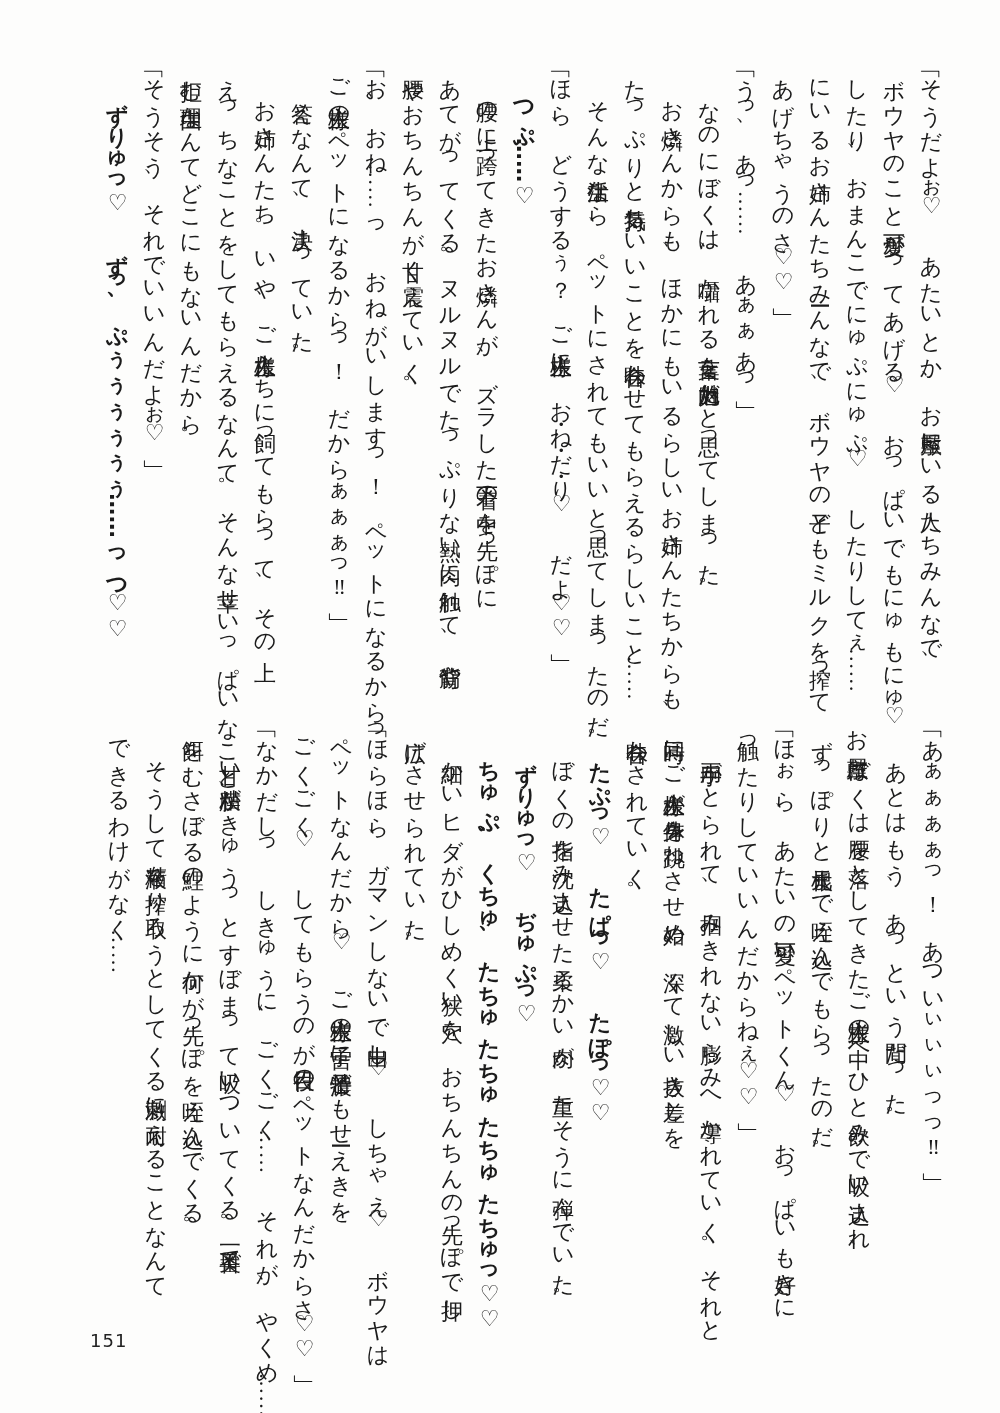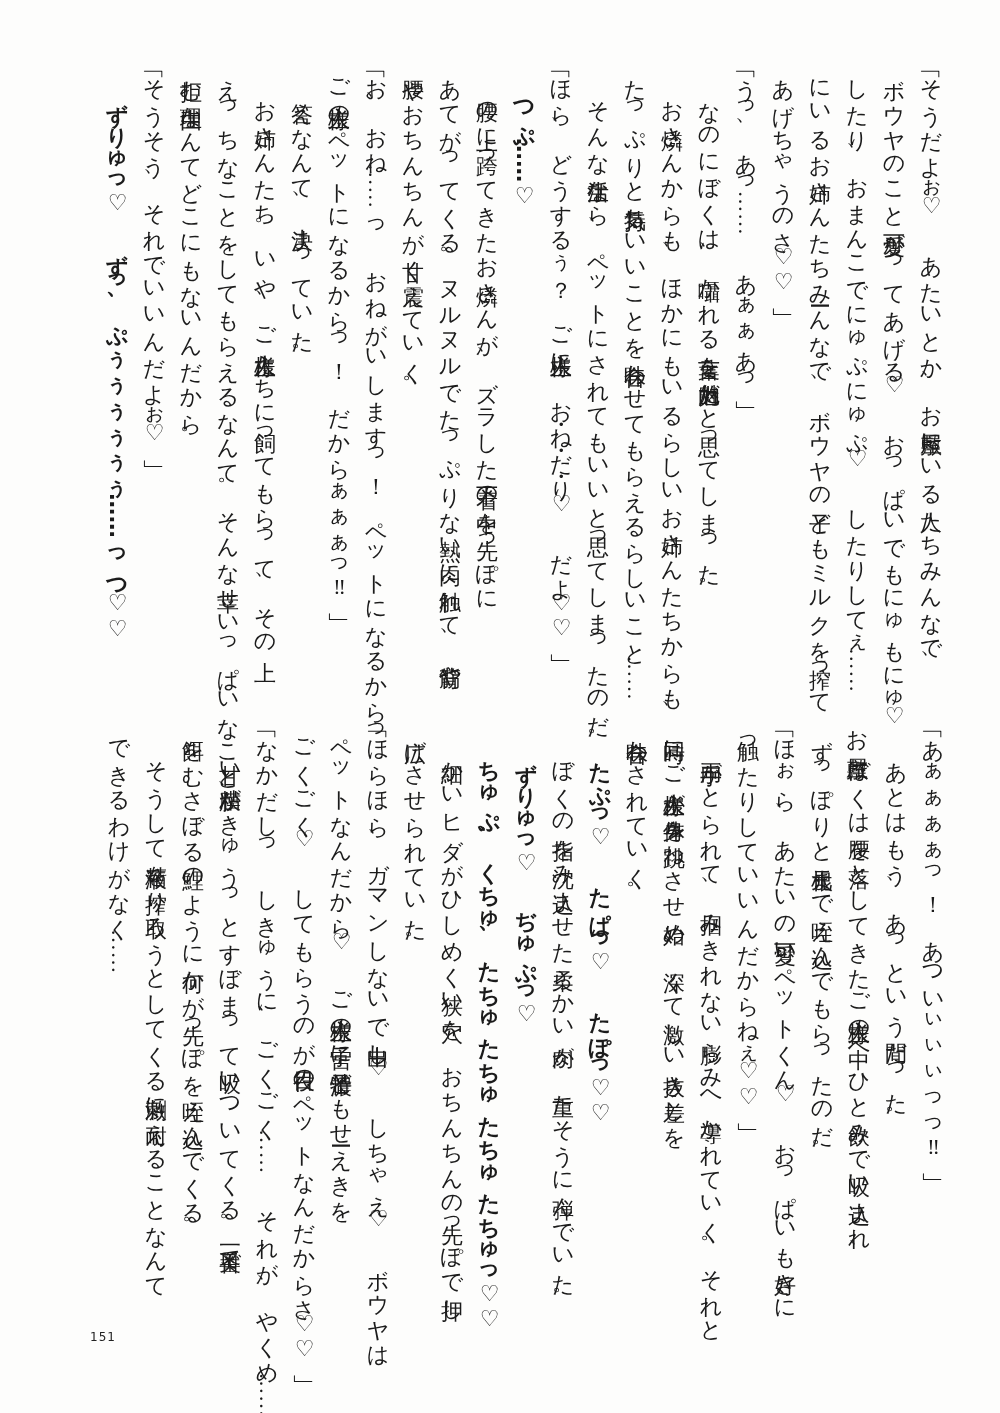--- a/index.html
+++ b/index.html
@@ -29,21 +29,21 @@
   .vtext p.bold {
     font-family: "DejaVu Sans", "Liberation Sans", sans-serif;
     font-weight: 700;
   }
   .top-block    { top: 64px;  right: 50px; height: 656px; }
   .bottom-block { top: 724px; right: 48px; height: 680px; }
   .page-number {
     position: absolute;
     left: 90px;
     top: 1330px;
-    font-size: 12px;
+    font-size: 18px;
     letter-spacing: 1px;
     font-family: "DejaVu Sans", "Liberation Sans", sans-serif;
     color: #222;
   }
 </style>
 </head>
 <body>
 
 <div class="page">
   <div class="vtext top-block">

